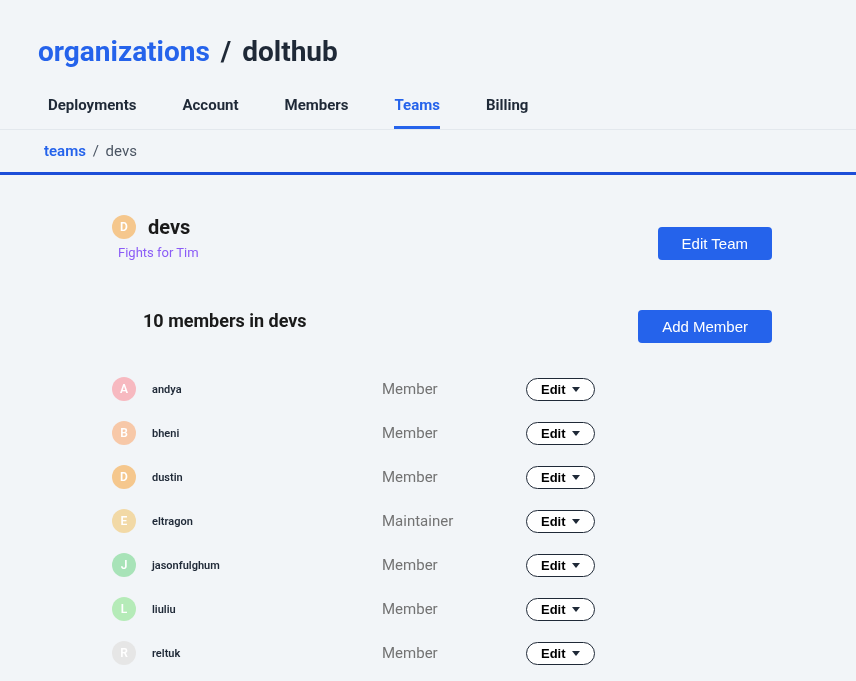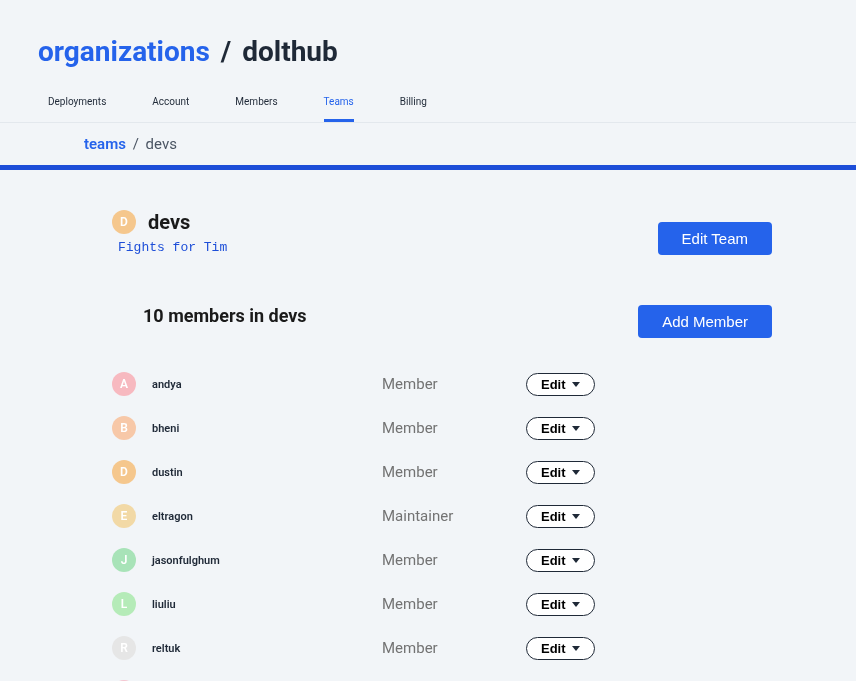--- a/index.html
+++ b/index.html
@@ -29,38 +29,38 @@
     }
     .page-title .org-name {
       color: #1f2937;
     }
     .tabs {
       display: flex;
       gap: 46px;
       padding-left: 10px;
     }
     .tab {
-      font-size: 10px;
-      font-weight: 400;
+      font-size: 15px;
+      font-weight: 700;
       color: #1f2937;
       padding-bottom: 12px;
       cursor: pointer;
       border-bottom: 3px solid transparent;
     }
     .tab.active {
       color: #2563eb;
       border-bottom: 3px solid #2563eb;
     }
     .divider {
       border-bottom: 1px solid #e3e8ed;
     }
     .breadcrumb {
-      padding: 12px 0 12px 84px;
+      padding: 12px 0 12px 44px;
       font-size: 15px;
-      border-bottom: 5px solid #1d4ed8;
+      border-bottom: 3px solid #1d4ed8;
     }
     .breadcrumb .crumb-link {
       color: #2563eb;
       font-weight: 600;
       cursor: pointer;
     }
     .breadcrumb .crumb-sep {
       color: #4b5563;
       margin: 0 3px;
     }
@@ -84,24 +84,23 @@
       display: flex;
       align-items: center;
       gap: 12px;
     }
     .team-name {
       font-size: 20px;
       font-weight: 700;
     }
     .team-subtitle {
       font-size: 13px;
-      color: #1d4ed8;
+      color: #8b5cf6;
       margin-top: 6px;
       margin-left: 6px;
-      font-family: Liberation Mono, monospace;
     }
     .avatar {
       width: 24px;
       height: 24px;
       border-radius: 50%;
       display: inline-flex;
       align-items: center;
       justify-content: center;
       font-size: 12px;
       font-weight: 600;

